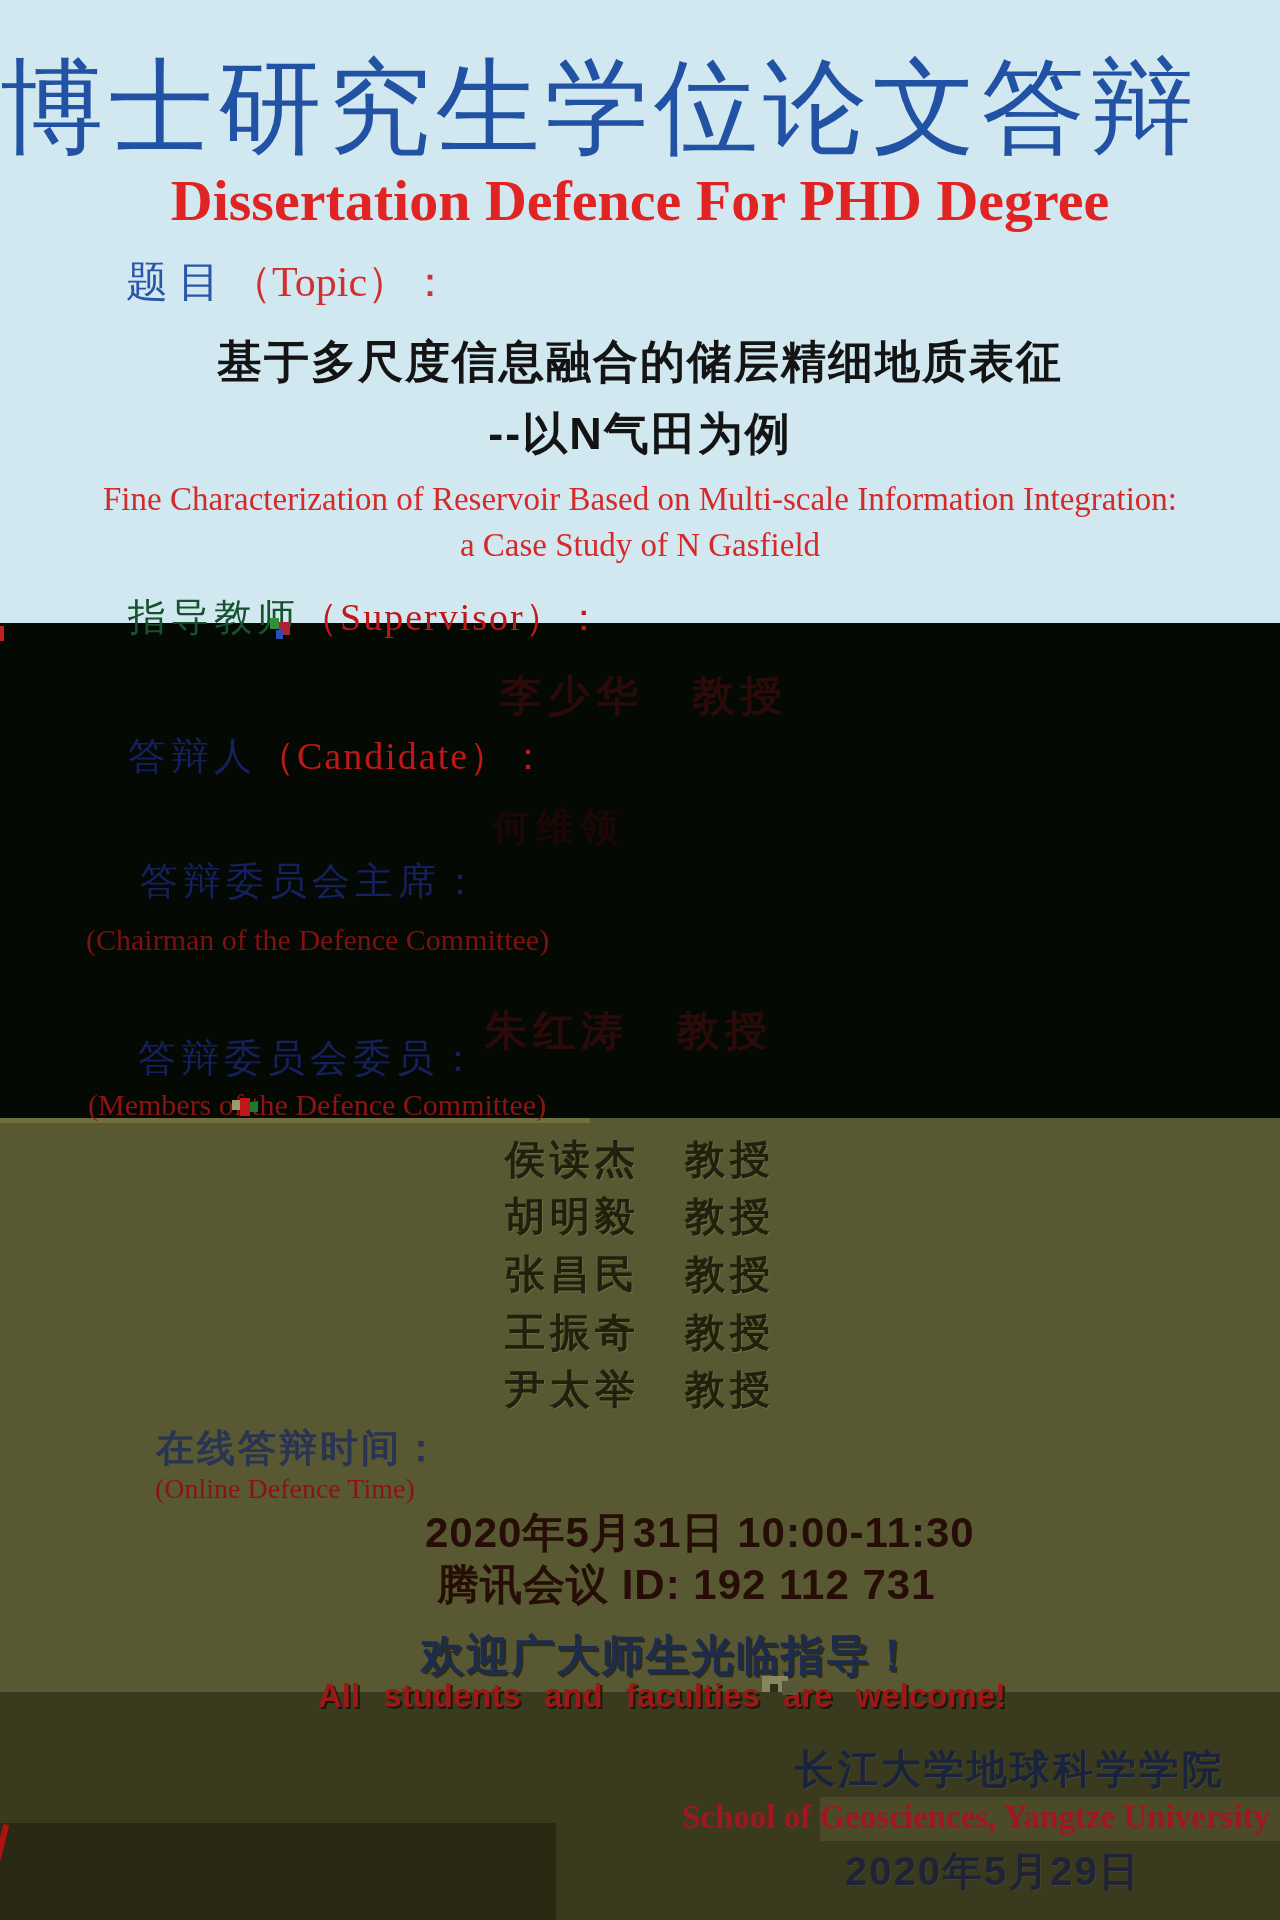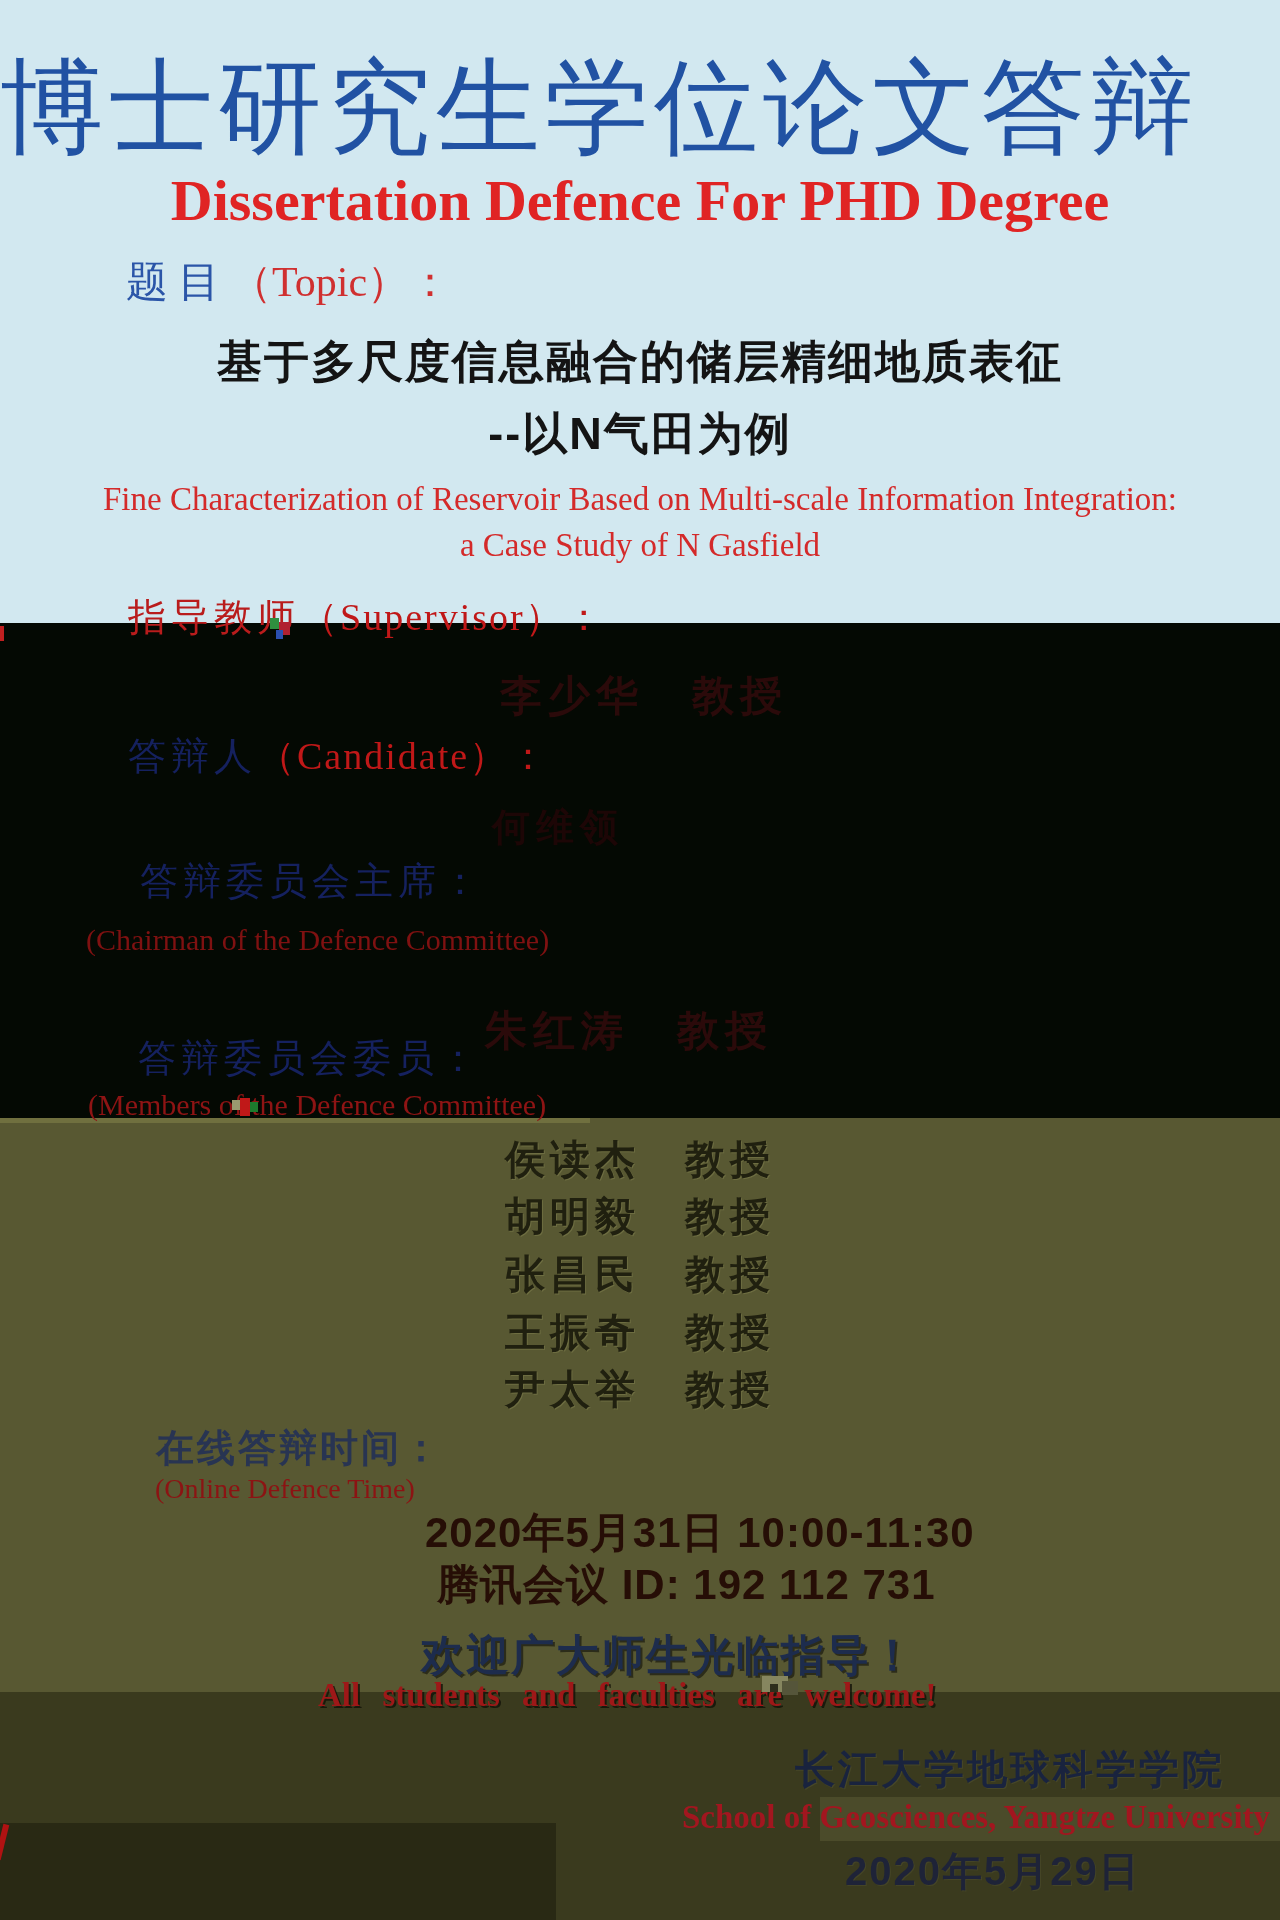--- a/index.html
+++ b/index.html
@@ -35,21 +35,21 @@
     font-size:45px;font-weight:bold;color:#141414;letter-spacing:2px;}
   .topic-cn2{left:0;top:410px;width:1280px;text-align:center;
     font-size:45px;font-weight:bold;color:#141414;letter-spacing:2px;}
   .topic-en1{left:0;top:482px;width:1280px;text-align:center;
     font-family:Liberation Serif, serif;font-size:33px;color:#d42a2a;}
   .topic-en2{left:0;top:528px;width:1280px;text-align:center;
     font-family:"Liberation Serif","DejaVu Serif",serif;font-size:33px;color:#d42a2a;}
   
   .label-line{font-family:"Liberation Serif","DejaVu Serif",serif;font-size:38px;letter-spacing:5px;}
   .supervisor-line{left:128px;top:597px;}
-  .supervisor-line .cn{color:#b91c1c;}
+  .supervisor-line .cn{color:#14532d;}
   .supervisor-line .en{color:#c01818;letter-spacing:2px;}
   .candidate-line{left:128px;top:736px;}
   .candidate-line .cn{color:#15215f;}
   .candidate-line .en{color:#c01818;letter-spacing:2px;}
   .chairman-label{left:140px;top:861px;color:#15215f;}
   .members-label {left:138px;top:1038px;color:#15215f;}
   .sub-en{font-family:"Liberation Serif","DejaVu Serif",serif;font-size:30px;text-align:center;}
   .chairman-en{left:86px;top:924px;color:#7f1111;}
   .members-en{left:88px;top:1089px;color:#8e1414;}
   .dark-name{font-weight:bold;letter-spacing:6px;}
@@ -60,21 +60,21 @@
   .member-row{left:505px;font-size:40px;font-weight:bold;letter-spacing:5px;color:#20200f;
     text-shadow:1px 1px 0 rgba(150,150,95,.35);}
   .m0{top:1138px}.m1{top:1195px}.m2{top:1253px}.m3{top:1311px}.m4{top:1368px}
   .time-label{left:156px;top:1428px;font-size:38px;font-weight:bold;letter-spacing:3px;color:#283452;}
   .time-en{left:155px;top:1474px;font-family:"Liberation Serif","DejaVu Serif",serif;
     font-size:28px;color:#8c1313;}
   .time-value{left:425px;top:1510px;font-size:42px;font-weight:bold;color:#260e06;letter-spacing:1px;}
   .meeting-id{left:437px;top:1562px;font-size:42px;font-weight:bold;color:#260e06;letter-spacing:1px;text-align:right;}
   .welcome-cn{left:421px;top:1632px;font-size:43px;font-weight:bold;letter-spacing:2px;color:#1d2c4d;
     text-shadow:2px 2px 0 rgba(10,10,5,.55);}
-  .welcome-en{left:318px;top:1678px;font-family:Liberation Serif, serif;
+  .welcome-en{left:318px;top:1678px;font-family:Liberation Sans, sans-serif;
     font-size:33px;font-weight:bold;word-spacing:14px;color:#9e1818;
     text-shadow:2px 2px 0 rgba(18,18,8,.8);}
   
   .org-cn{left:795px;top:1748px;font-size:40px;font-weight:bold;letter-spacing:3px;color:#19233e;
     text-shadow:1px 1px 0 rgba(90,90,55,.4);}
   .org-en{left:682px;top:1800px;font-family:"Liberation Serif","DejaVu Serif",serif;
     font-size:33px;font-weight:bold;color:#a2161f;}
   .org-date{left:845px;top:1850px;font-size:40px;font-weight:bold;letter-spacing:2px;color:#1e2338;
     text-shadow:1px 1px 0 rgba(90,90,55,.35);}
 </style>

